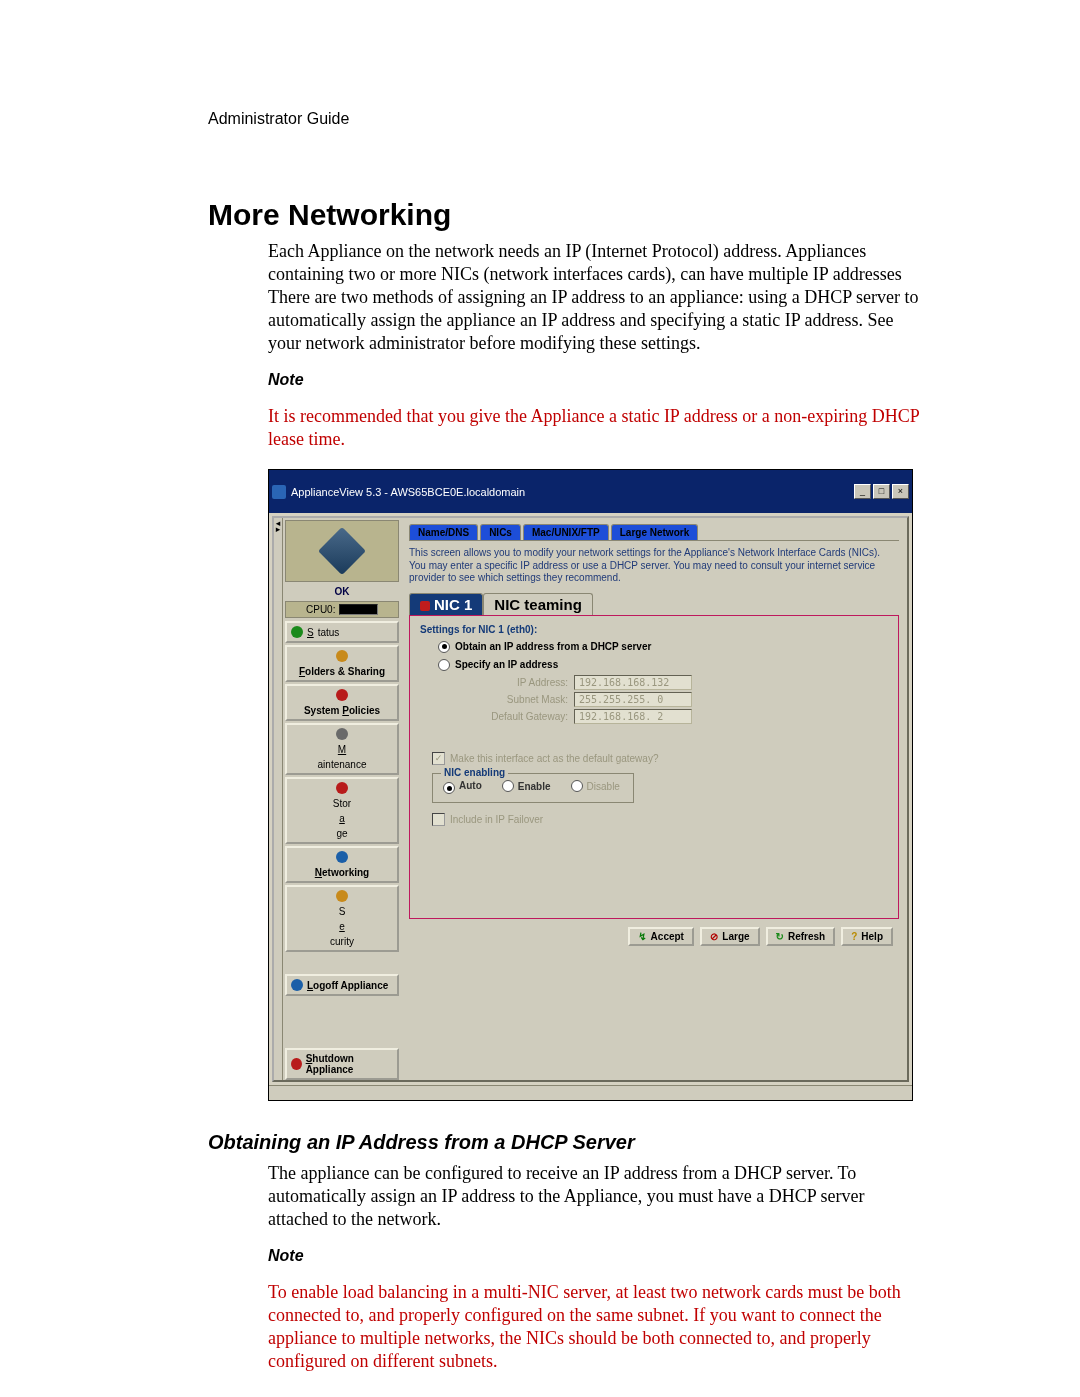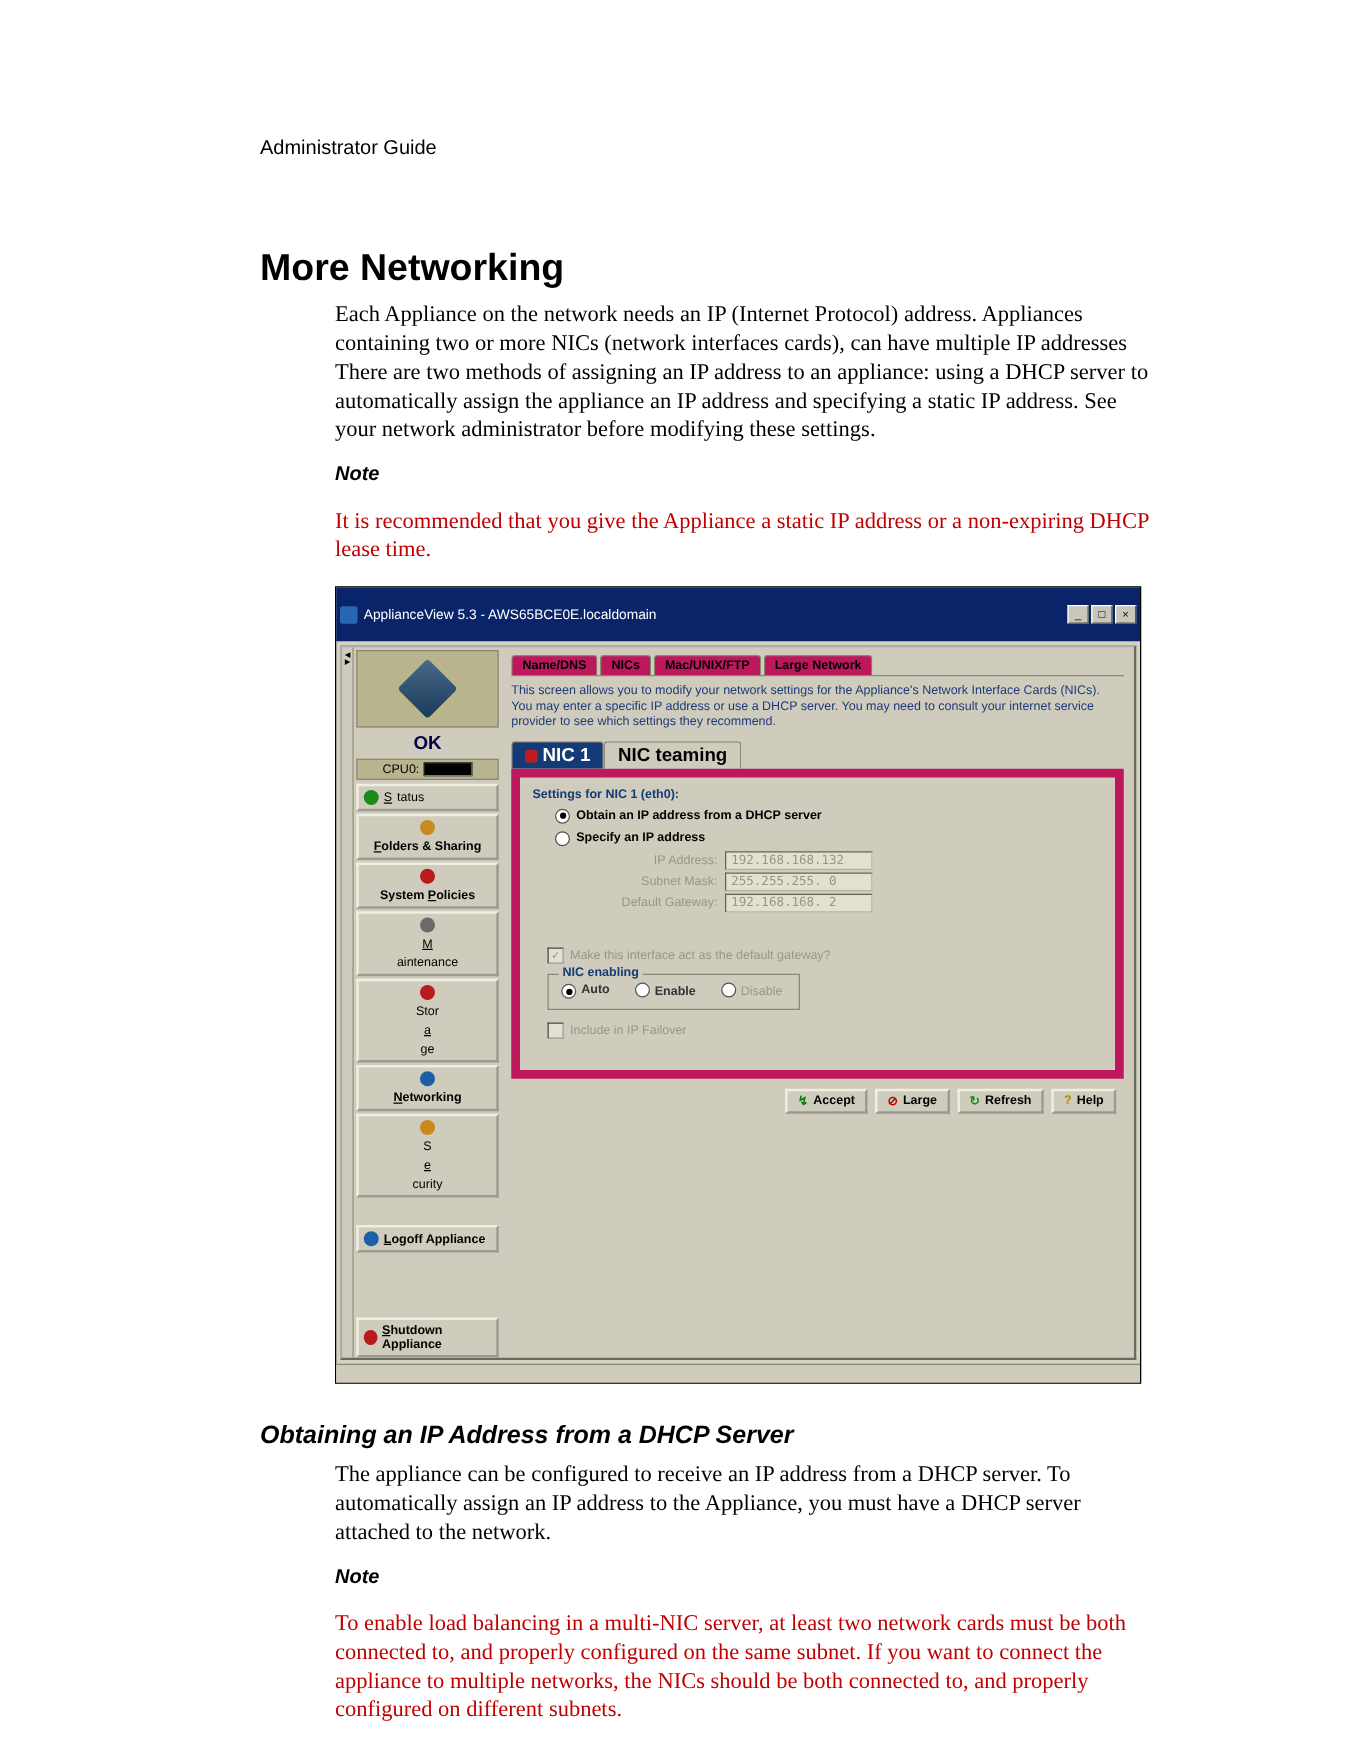--- a/index.html
+++ b/index.html
@@ -131,21 +131,21 @@
     background: #b8b48e;
     height: 60px;
     margin: 2px;
     display:flex; align-items:center; justify-content:center;
     border: 1px solid #8a8773;
   }
   .logo-diamond {
     width: 34px; height: 34px; background: linear-gradient(135deg,#4a6a8a,#1a3a5a); transform: rotate(45deg);
     border-radius:3px;
   }
-  .ok-row { text-align:center; font-weight:bold; font-size:15px; color:#004; padding:2px 0 4px; }
+  .ok-row { text-align:center; font-weight:bold; font-size:10px; color:#004; padding:2px 0 4px; }
   .cpu-row {
     background:#b8b48e; margin:0 2px; padding:2px 20px; font-size:10px; border:1px solid #8a8773;
     display:flex; align-items:center; gap:4px;
   }
   .cpu-bar { flex:1; height:9px; background:#000; border:1px inset #777;}
   .nav-list { margin: 3px 2px 0 2px; }
   .nav-item {
     background: #cfccbd;
     border: 2px outset #f0eee0;
     padding: 3px 4px;
@@ -162,41 +162,41 @@
   .nav-sep { height: 22px; }
 
   .right-pane {
     flex:1;
     background:#cfccbd;
     padding: 6px 8px 8px 8px;
     box-sizing:border-box;
   }
   .tabrow { display:flex; border-bottom:1px solid #8a8773; }
   .tab {
-    background:#be185d; border:1px solid #8a8773; border-bottom:none;
+    background:#1d4ed8; border:1px solid #8a8773; border-bottom:none;
     padding:2px 8px; font-size:10px; font-weight:bold; margin-right:2px;
     border-top-left-radius:3px; border-top-right-radius:3px;
     cursor:pointer;
   }
   .desc { font-size:10px; color:#203a78; margin:6px 0 8px 0; line-height:1.25; }
 
   .subtabrow { display:flex; }
   .subtab {
     padding:2px 10px; font-size:15px; font-weight:bold;
     border:1px solid #8a8773; border-bottom:none; border-top-left-radius:3px; border-top-right-radius:3px; cursor:pointer;
   }
   .subtab.active { background:#143a78; color:#fff; }
   .subtab:not(.active){ background:#cfccbd; }
   .subtab .dn-ico { display:inline-block; width:10px;height:10px;background:#c01c1c;border-radius:2px;margin-right:4px;vertical-align:-1px;}
 
   .panel {
-    border:7px solid #be185d;
+    border:1px solid #be185d;
     background:#cfccbd;
     padding:8px 10px 0 10px;
-    height: 248px;
+    height: 304px;
     box-sizing:border-box;
     position:relative;
   }
   .settings-title { font-weight:bold; font-size:10px; color:#143a78; }
   .radio-row { margin:6px 0 2px 18px; font-size:10px; font-weight:bold; display:flex; align-items:center; gap:5px;}
   .radio {
     width:10px; height:10px; border:1px solid #555; border-radius:50%; display:inline-flex; align-items:center; justify-content:center; background:#fff;
   }
   .radio.sel::after { content:""; width:5px;height:5px;border-radius:50%; background:#000; }
   .ip-grid { margin:4px 0 0 46px; font-size:10px; color:#9a977f;}

